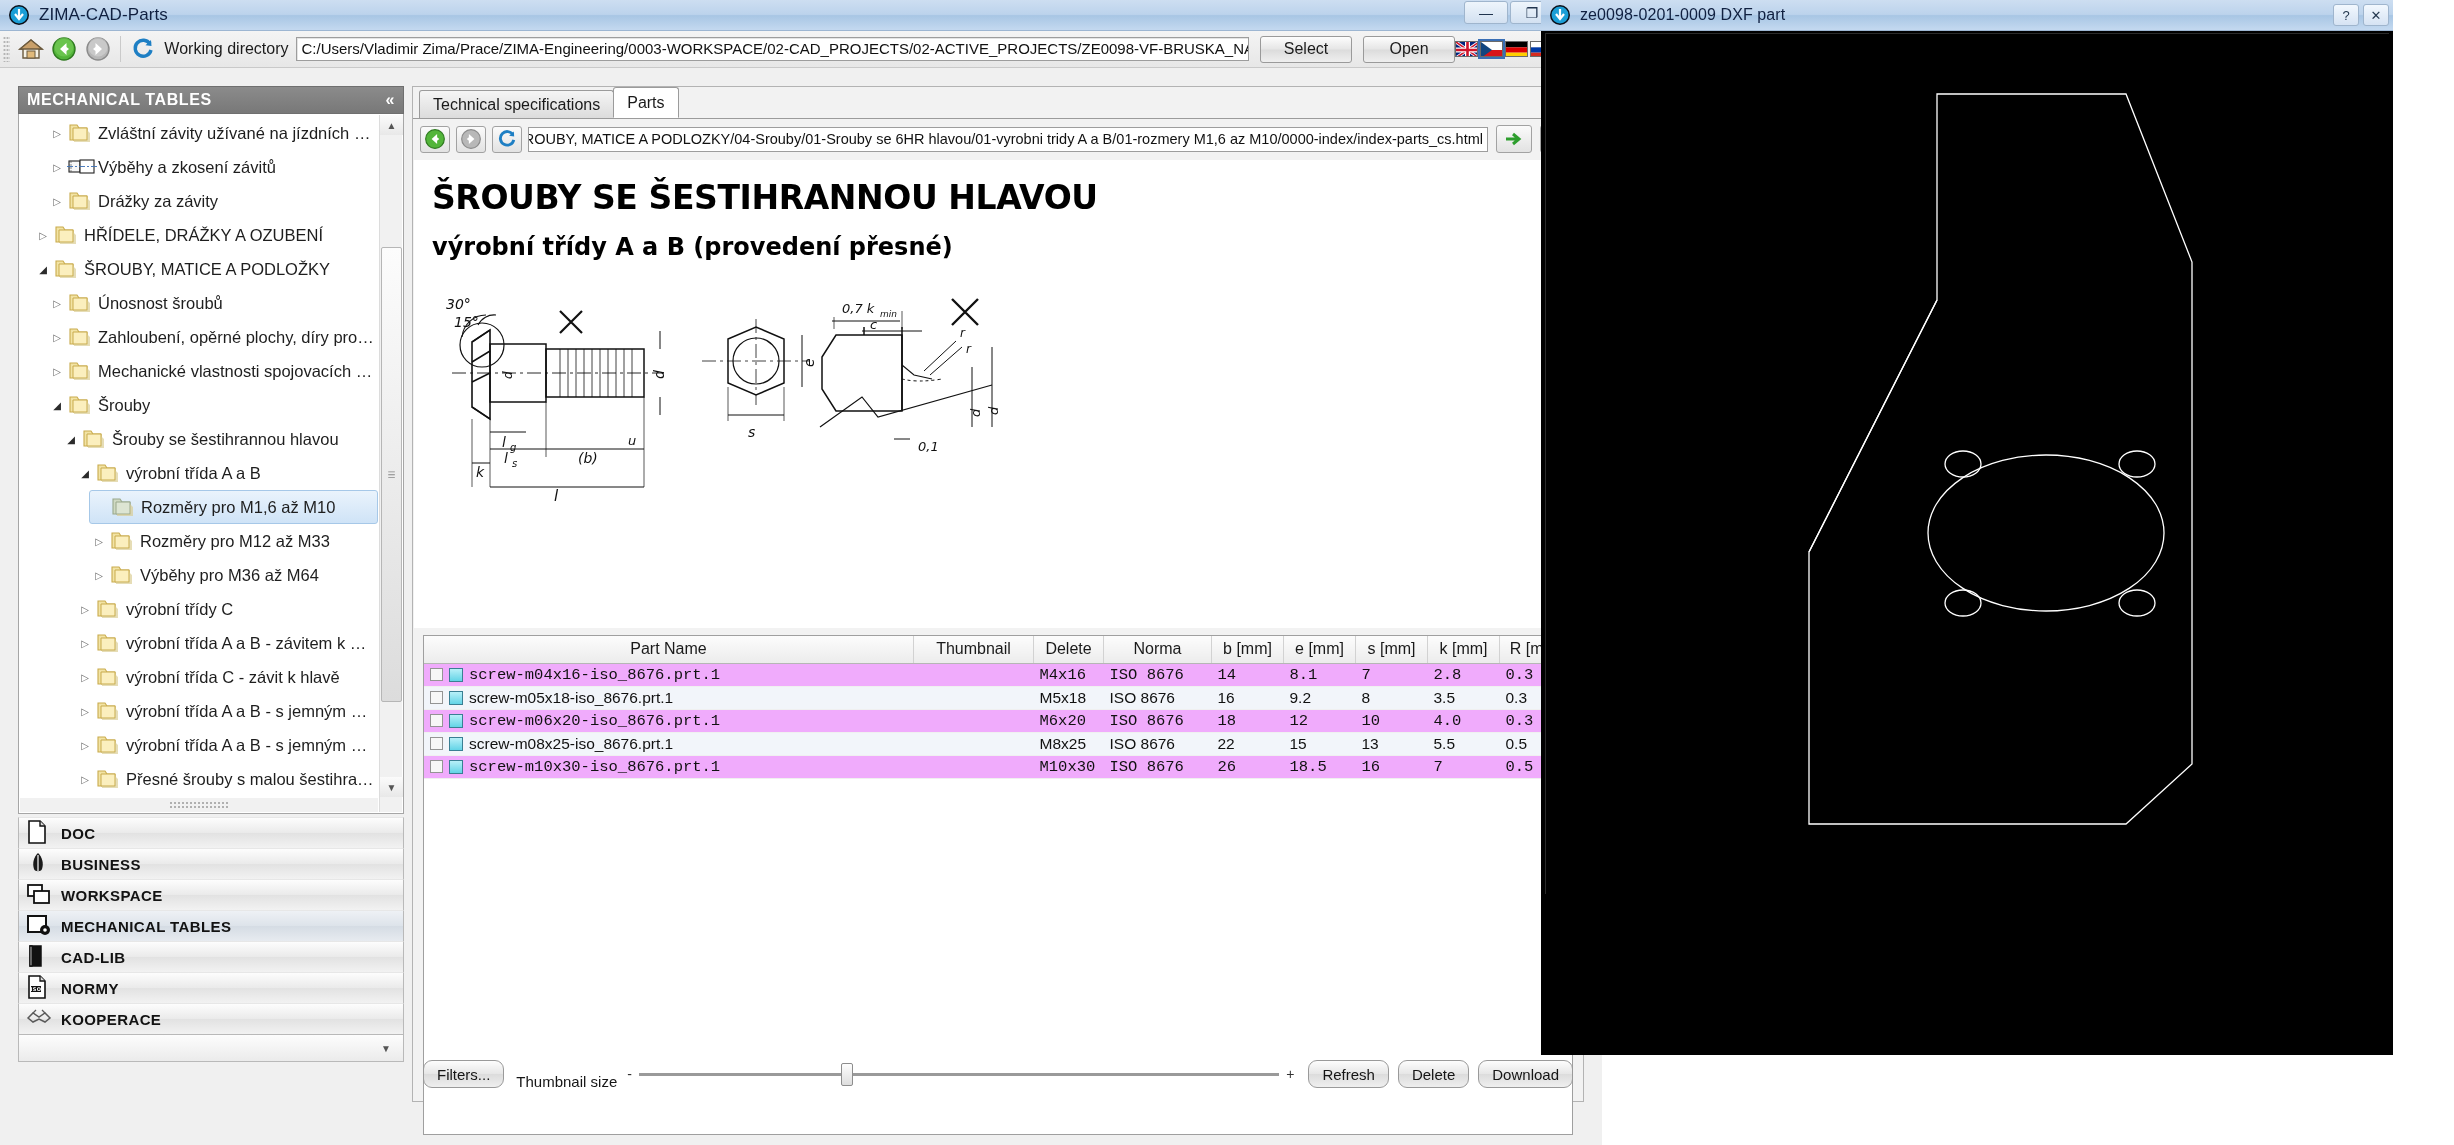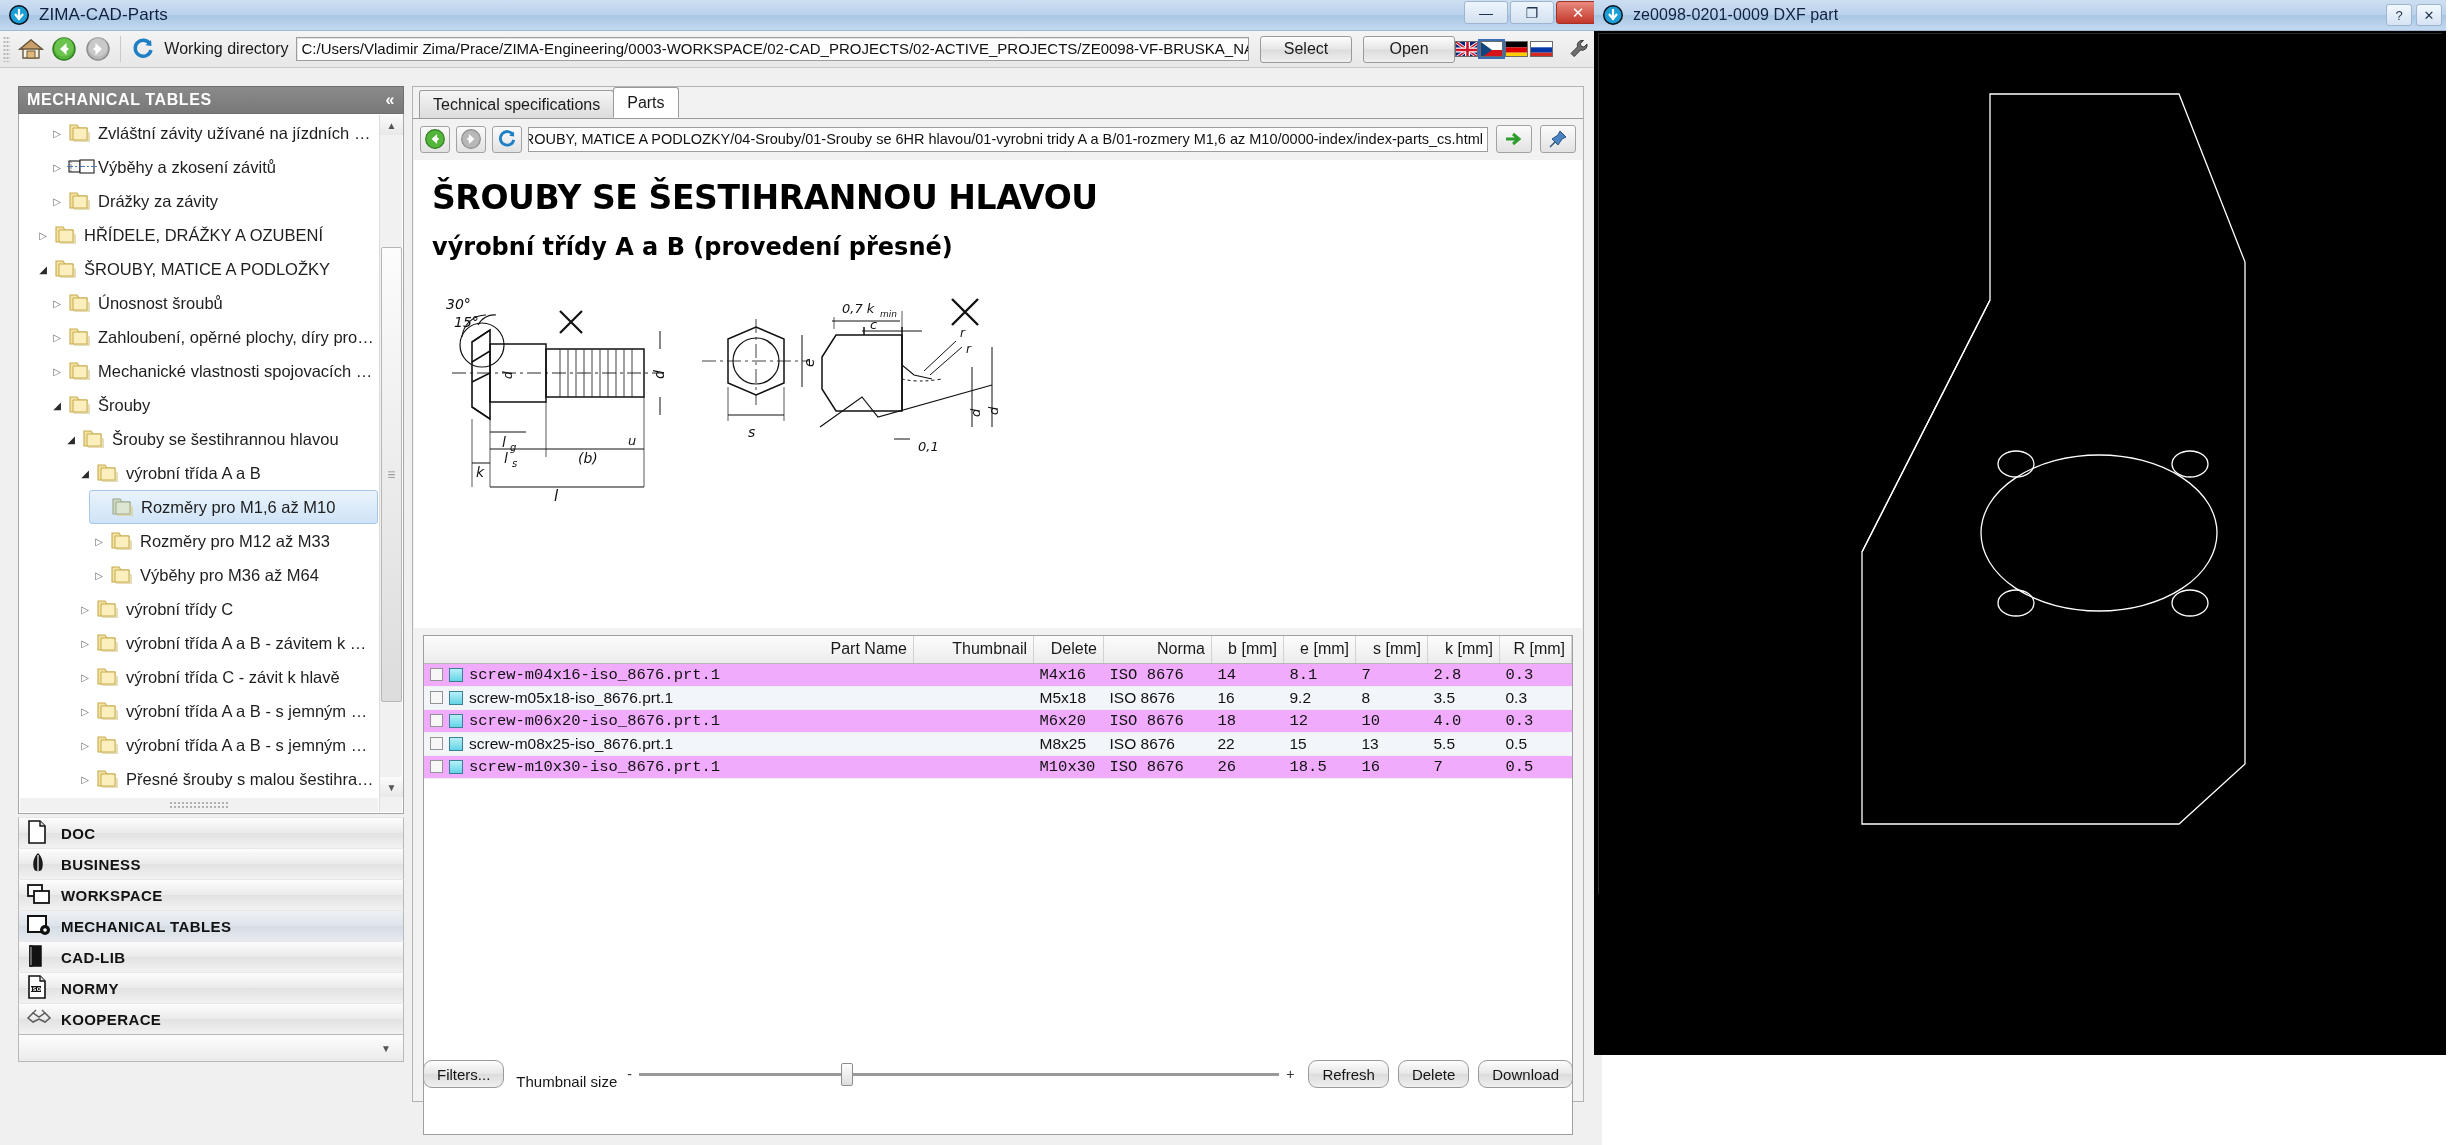--- a/index.html
+++ b/index.html
@@ -137,21 +137,21 @@
   .doc-h1 { margin:18px 0 0 18px; font-size:33px; font-weight:bold; color:#000;
      font-family:"DejaVu Sans", sans-serif; letter-spacing:-.4px; }
   .doc-h2 { margin:16px 0 0 18px; font-size:24px; font-weight:bold; color:#000;
      font-family:"DejaVu Sans", sans-serif; }
 
   
   .tbl-wrap { position:absolute; left:10px; top:548px; right:10px; height:500px;
      background:#fff; border:1px solid #9f9f9f; overflow:hidden; }
   table.grid { border-collapse:collapse; width:100%; }
   table.grid th {
-     height:27px; font-size:16px; font-weight:normal; color:#1a1a1a; text-align:right;
+     height:27px; font-size:16px; font-weight:normal; color:#1a1a1a; text-align:center;
      background:linear-gradient(to bottom,#fcfcfc,#ececec);
      border-right:1px solid #d2d2d2; border-bottom:1px solid #b6b6b6;
      padding:0 6px; white-space:nowrap;
   }
   table.grid td {
      height:23px; font-size:15.5px; color:#111; padding:0 6px; white-space:nowrap;
      border-bottom:1px solid #f0f0f0;
   }
   tr.row-odd td { background:#f0abfc;font-family:Liberation Mono, monospace; }
   tr.row-even td { background:#f2f5fa; }
@@ -167,21 +167,21 @@
      font-size:15px; color:#151515; display:flex; align-items:center; justify-content:center; }
   .bb-label { font-size:15px; color:#161616; margin:15px 10px 0 12px; }
   .slider-wrap { flex:1; display:flex; align-items:center; gap:7px; }
   .sl-sign { font-size:14px; color:#333; }
   .sl-track { flex:1; height:3px; background:#9a9a9a; position:relative; }
   .sl-thumb { position:absolute; left:31.5%; top:-10px; width:12px; height:23px;
      background:linear-gradient(to bottom,#fdfdfd,#dedede); border:1px solid #8d8d8d; border-radius:2px; }
   .bb-right { display:flex; gap:9px; margin-left:14px; }
 
   
-  #dxf-window { position:absolute; left:1594px; top:0; width:852px; height:1055px; background:#000; }
+  #dxf-window { position:absolute; left:1541px; top:0; width:852px; height:1055px; background:#000; }
   .dxf-title {
     height:31px; width:852px;
     background:linear-gradient(to bottom,#cddef1 0%,#bcd3ec 48%,#a8c6e4 52%,#c4d9f0 100%);
     border-bottom:1px solid #9db6d2; display:flex; align-items:center;
   }
   .dxf-title .title-text { font-size:16px; }
   .dxf-wbtns { position:absolute; right:4px; top:4px; display:flex; gap:4px; }
   .dxf-wbtn { width:26px; height:22px; border:1px solid #9fb5cd; border-radius:3px;
     background:linear-gradient(to bottom,#f2f8fe,#d6e3f3); display:flex; align-items:center; justify-content:center;
     font-size:13px; color:#25394f; }

